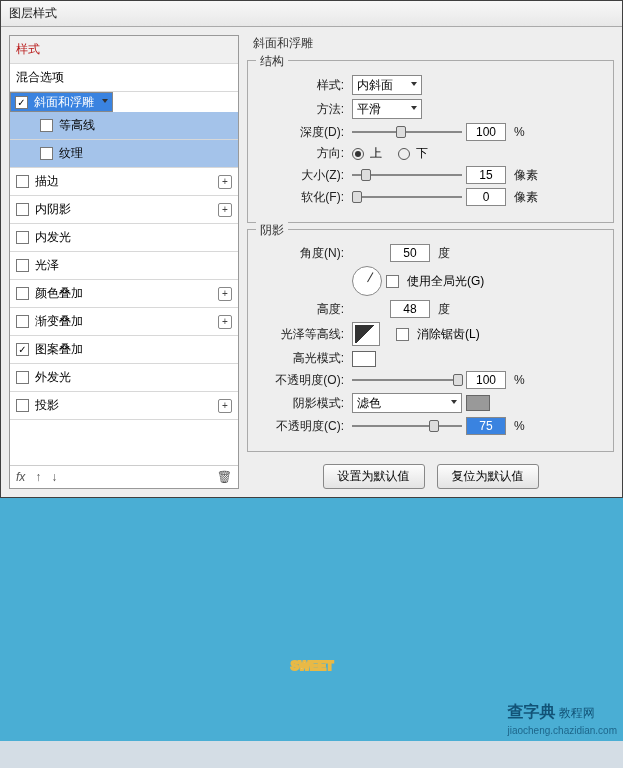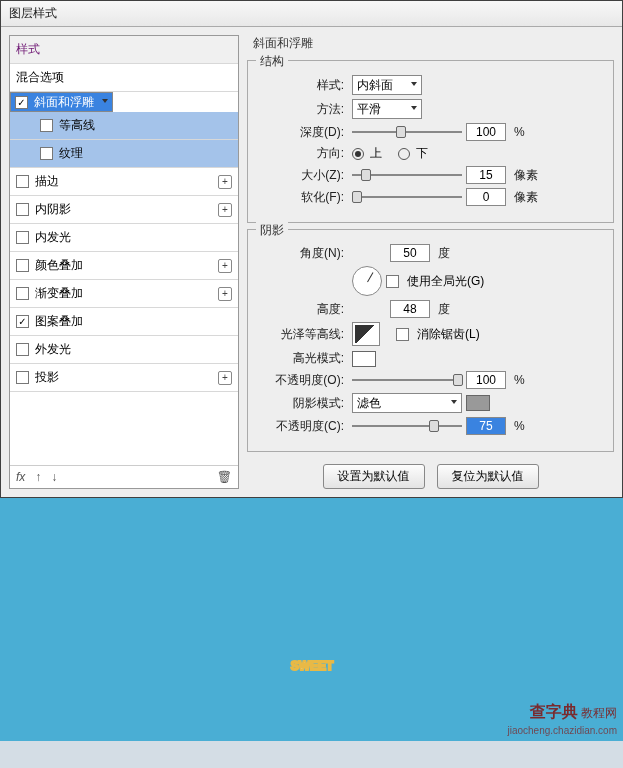--- a/index.html
+++ b/index.html
@@ -3,21 +3,21 @@
 <meta charset="utf-8">
 <style>
 * { box-sizing: border-box; margin: 0; padding: 0; font-family: "Microsoft YaHei", "SimSun", sans-serif; font-size: 12px; }
 body { background: #d4dde5; width: 623px; }
 .dialog { border: 1px solid #404040; background: #eeeeee; }
 .titlebar { background: linear-gradient(#f8f8f8,#e8e8e8); border-bottom: 1px solid #aaa; padding: 4px 8px; font-size: 12px; color: #222; }
 .body { display: flex; padding: 8px; gap: 8px; }
 .left-panel { width: 230px; border: 1px solid #999; background: #fff; display: flex; flex-direction: column; }
 .style-list { flex: 1; }
 .row { display: flex; align-items: center; padding: 5px 6px; border-bottom: 1px solid #d8d8d8; position: relative; }
-.row.header { background: #f0f0f0; color: #701a75; }
+.row.header { background: #f0f0f0; color: #b91c1c; }
 .row.sel { background: #3a83e0; color: #fff; }
 .row.sub { padding-left: 30px; background: #a4c3ea; color:#000; }
 .row .cb { width: 13px; height: 13px; border: 1px solid #777; background: #fff; margin-right: 6px; display:inline-flex; align-items:center; justify-content:center; font-size:10px; color:#000;}
 .row .cb.checked::after { content:"✓"; }
 .row .plus { margin-left:auto; width:14px;height:14px;border:1px solid #888;border-radius:2px;display:flex;align-items:center;justify-content:center;font-size:10px;color:#444;}
 .bottom-bar { border-top: 1px solid #ccc; padding: 4px 6px; display: flex; align-items: center; gap: 10px; color:#555;}
 .bottom-bar .trash { margin-left:auto; }
 .right-panel { flex: 1; display: flex; flex-direction: column; gap: 6px; }
 .group { border: 1px solid #aaa; padding: 10px 10px 12px 10px; position: relative; background: #eeeeee;}
 .group-title { position: absolute; top: -8px; left: 8px; background: #eeeeee; padding: 0 4px; font-size: 12px; color: #333;}
@@ -38,21 +38,21 @@
 .colorbox { width:24px;height:16px;border:1px solid #666;background:#fff;}
 .colorbox.gray{background:#999;}
 .curve { width:28px;height:24px;border:1px solid #888;background:#fff;position:relative;}
 .curve::after{content:"";position:absolute;inset:2px;background:linear-gradient(135deg,#333 0%,#333 50%,#fff 50%,#fff 100%);}
 .angle-ctrl { width:30px;height:30px;border:1px solid #888;border-radius:50%;background:#fff;position:relative;}
 .angle-ctrl::after{content:"";position:absolute;left:14px;top:4px;width:1px;height:11px;background:#333;transform-origin:bottom;transform:rotate(30deg);}
 .btn { border:1px solid #888;background:linear-gradient(#fdfdfd,#e3e3e3);padding:3px 14px;border-radius:3px;}
 .btn-row{display:flex;justify-content:center;gap:12px;margin-top:6px;}
 .sweet { width:623px;height:243px;background:#4aaed4;position:relative;display:flex;align-items:center;justify-content:center;}
 .sweet svg{width:600px;height:180px;}
-.watermark{position:absolute;right:6px;bottom:4px;color:#7f1d1d;font-size:12px;opacity:0.9;text-align:right;}
+.watermark{position:absolute;right:6px;bottom:4px;color:#0c4a6e;font-size:12px;opacity:0.9;}
 .watermark .big{font-size:16px;font-weight:bold;}
 </style>
 </head>
 <body>
 
 <div class="dialog">
   <div class="titlebar">图层样式</div>
   <div class="body">
     <div class="left-panel">
       <div class="style-list">
@@ -80,20 +80,24 @@
             <span class="plus">+</span>
           </div>
         <div class="row">
             <span class="cb"></span>
             <span>内阴影</span>
             <span class="plus">+</span>
           </div>
         <div class="row">
             <span class="cb"></span>
             <span>内发光</span>
+          </div>
+        <div class="row">
+            <span class="cb"></span>
+            <span>光泽</span>
           </div>
         <div class="row">
             <span class="cb"></span>
             <span>颜色叠加</span>
             <span class="plus">+</span>
           </div>
         <div class="row">
             <span class="cb"></span>
             <span>渐变叠加</span>
             <span class="plus">+</span>

